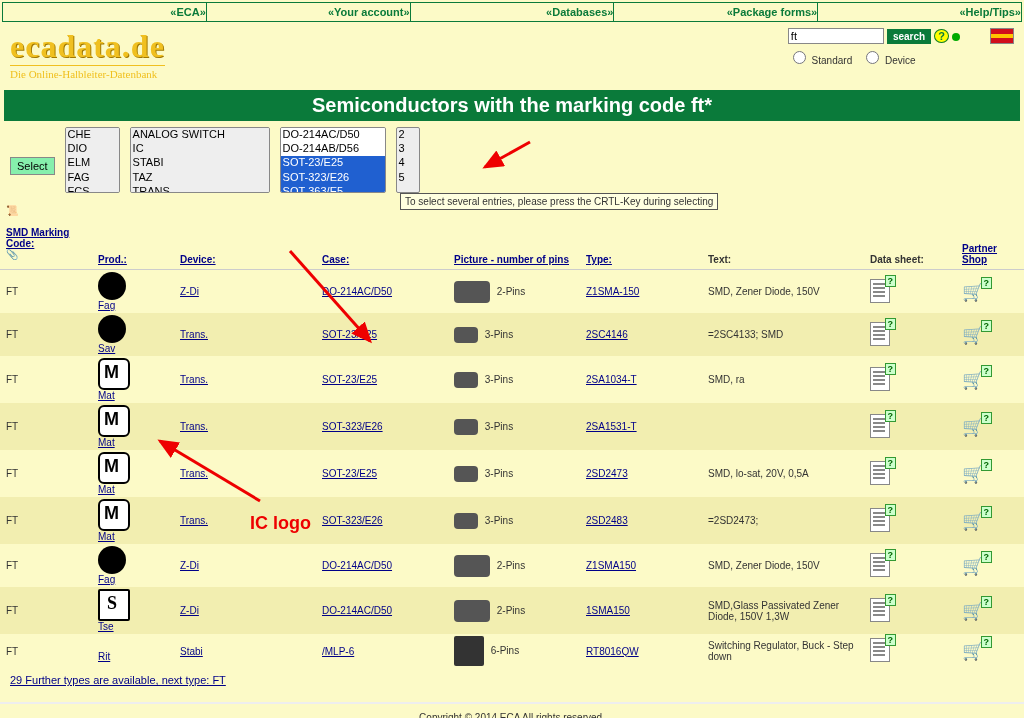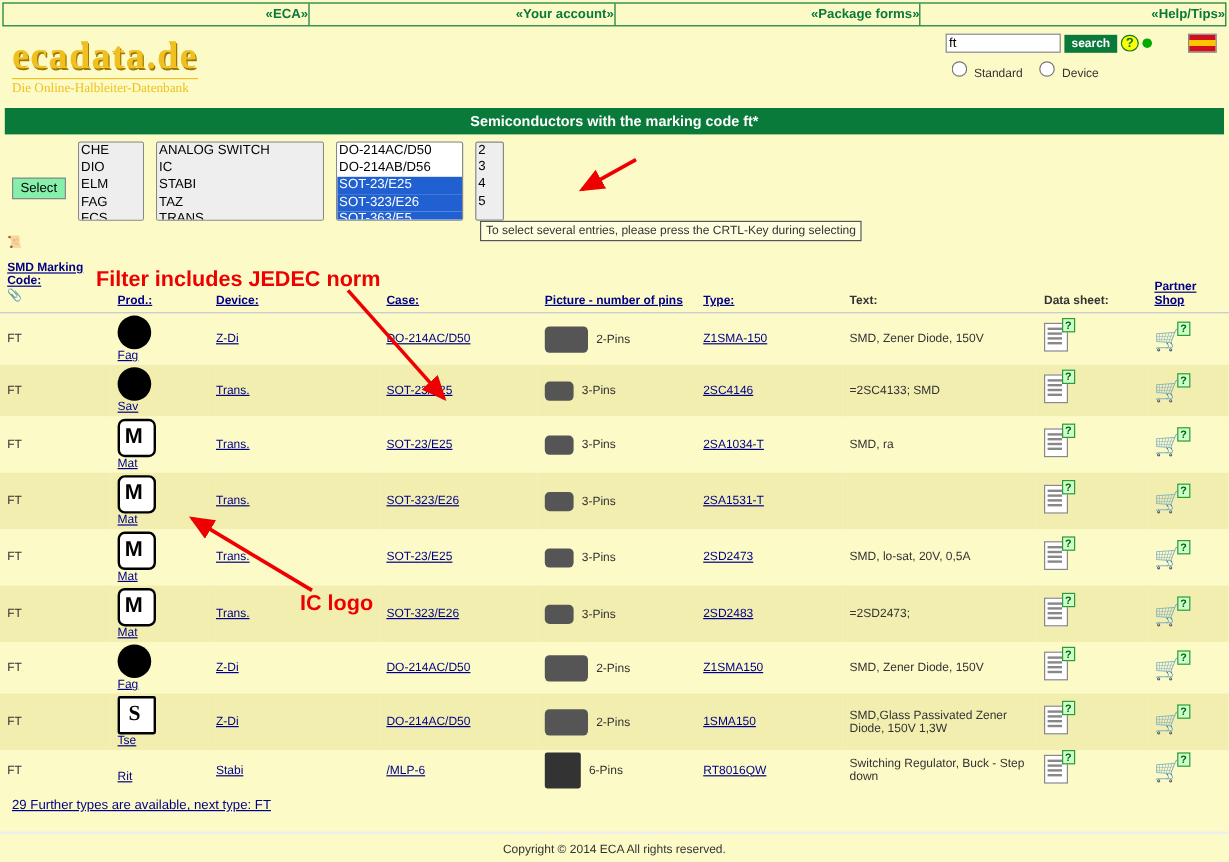--- a/index.html
+++ b/index.html
@@ -10,21 +10,21 @@
   .topnav a { color:#0a7a3a; font-weight:bold; text-decoration:none; }
   .header-row { display:flex; align-items:flex-start; padding:4px 10px 0 10px; }
   .logo { font-family: Georgia, serif; }
   .logo .big { font-size:32px; font-weight:bold; color:#f0c020; text-shadow:1px 1px 0 #a07800; letter-spacing:1px; }
   .logo .sub { font-size:11px; color:#f0c020; border-top:1px solid #f0c020; padding-top:2px; }
   .search-area { margin-left:auto; padding-right:10px; }
   .search-area input[type=text]{ border:1px solid #888; font-size:11px; padding:1px 2px; width:90px; background:#fff; }
   .search-btn { background:#0a7a3a; color:#fff; border:none; font-size:10px; padding:2px 6px; font-weight:bold; }
   .radio-row label { font-size:10px; padding-right:6px; }
   .flag { width:22px; height:14px; background:linear-gradient(#d10e1c 33%,#ffc400 33% 66%,#d10e1c 66%); border:1px solid #888; float:right; margin:4px 10px; }
-  .titlebar { background:#0a7a3a; color:#fff; font-weight:bold; font-size:12px; text-align:center; padding:4px; margin:10px 4px 6px 4px; }
+  .titlebar { background:#0a7a3a; color:#fff; font-weight:bold; font-size:20px; text-align:center; padding:4px; margin:10px 4px 6px 4px; }
   .filterrow { display:flex; align-items:flex-start; gap:10px; padding:0 10px; position:relative; }
   .filterrow select { font-family:Arial,sans-serif; font-size:11px; border:1px solid #888; background:#eee; height:66px; }
   .filterrow select.white { background:#fff; }
   .filterrow select option.sel { background:#2060d0; color:#fff; }
   .select-btn { border:1px solid #888; background:#86efac; padding:2px 6px; font-size:11px; }
   .anno { color:#e00; font-weight:bold; font-size:18px; position:absolute; pointer-events:none; }
   .tooltip { position:absolute; left:400px; top:66px; background:#ffffe0; border:1px solid #555; font-size:10px; padding:2px 4px; z-index:10; }
   table.data { width:100%; border-collapse:collapse; margin-top:8px; }
   table.data th { text-align:left; font-size:10px; font-weight:bold; vertical-align:bottom; padding:4px 6px; border-bottom:1px solid #ccc; }
   table.data th a { font-weight:bold; }
@@ -51,20 +51,21 @@
   .further { font-size:11px; padding:6px 10px; }
   .footer { text-align:center; font-size:10px; padding:8px 30px; border-top:2px solid #eee; margin-top:10px; }
   svg.arrow { position:absolute; pointer-events:none; }
 </style>
 </head>
 <body>
 
 <div class="topnav">
   <div><a>«ECA»</a></div>
   <div><a>«Your account»</a></div>
+  <div><a>«Databases»</a></div>
   <div><a>«Package forms»</a></div>
   <div><a>«Help/Tips»</a></div>
 </div>
 
 <span class="flag"></span>
 
 <div class="header-row">
   <div class="logo">
     <div class="big">ecadata.de</div>
     <div class="sub">Die Online-Halbleiter-Datenbank</div>
@@ -119,25 +120,24 @@
     <defs>
         <marker id="ah1" markerWidth="8" markerHeight="8" refX="6" refY="3" orient="auto">
           <path d="M0,0 L7,3 L0,6 Z" fill="#e00"></path>
         </marker>
       </defs>
     <line x1="55" y1="5" x2="10" y2="30" stroke="#e00" stroke-width="3" marker-end="url(#ah1)"></line>
   </svg>
 </div>
 
 <div style="position:relative;">
-  <span class="anno" style="left:80px;top:30px;">Filter includes JEDEC norm</span>
   <svg class="arrow" style="left:280px;top:40px;" width="110" height="110">
     <line x1="10" y1="10" x2="90" y2="100" stroke="#e00" stroke-width="3" marker-end="url(#ah1)"></line>
   </svg>
-  <span class="anno" style="left:250px;top:300px;">IC logo</span>
+  <span class="anno" style="left:250px;top:312px;">IC logo</span>
   <svg class="arrow" style="left:150px;top:230px;" width="120" height="80">
     <line x1="110" y1="70" x2="10" y2="10" stroke="#e00" stroke-width="3" marker-end="url(#ah1)"></line>
   </svg>
 
 <table class="data">
   <thead>
     <tr>
       <th style="width:80px;">
         <span class="smdicon">📜</span><br>
         <a>SMD Marking Code:</a><br>

